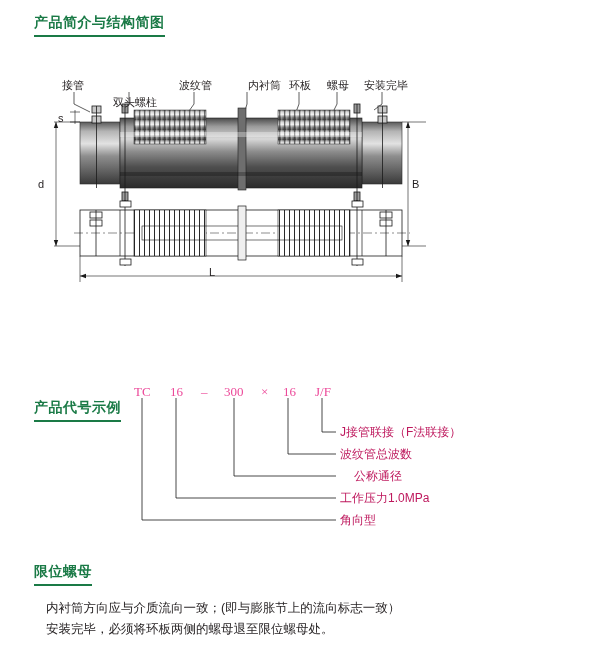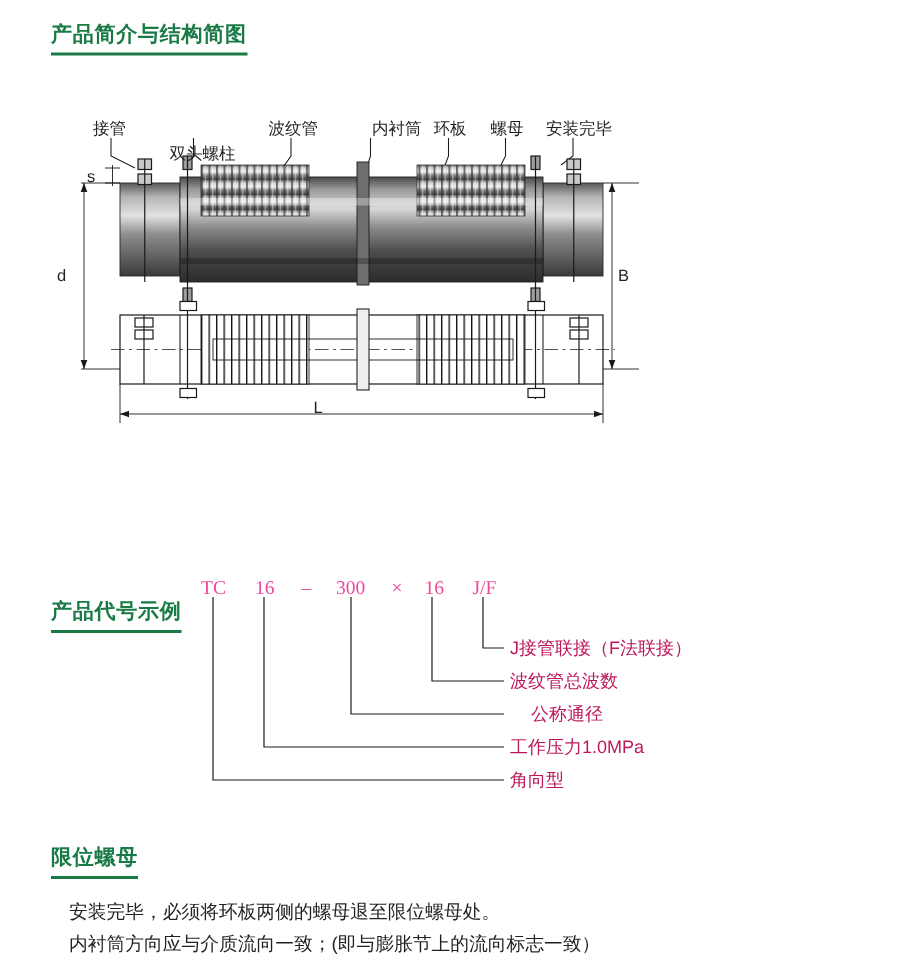--- a/index.html
+++ b/index.html
@@ -298,17 +298,17 @@
     <div class="code-desc" style="left:306px; top:112px;">工作压力1.0MPa</div>
     <div class="code-desc" style="left:306px; top:134px;">角向型</div>
   </div>
 
   <div class="section-title" id="title-3">
     <span>限位螺母</span>
     <span class="rule"></span>
   </div>
 
   <div id="install-notes">
+    <div>内衬筒方向应与介质流向一致；(即与膨胀节上的流向标志一致）</div>
     <div>安装完毕，必须将环板两侧的螺母退至限位螺母处。</div>
-    <div>内衬筒方向应与介质流向一致；(即与膨胀节上的流向标志一致）</div>
   </div>
 
 </div>
 
 </body></html>

